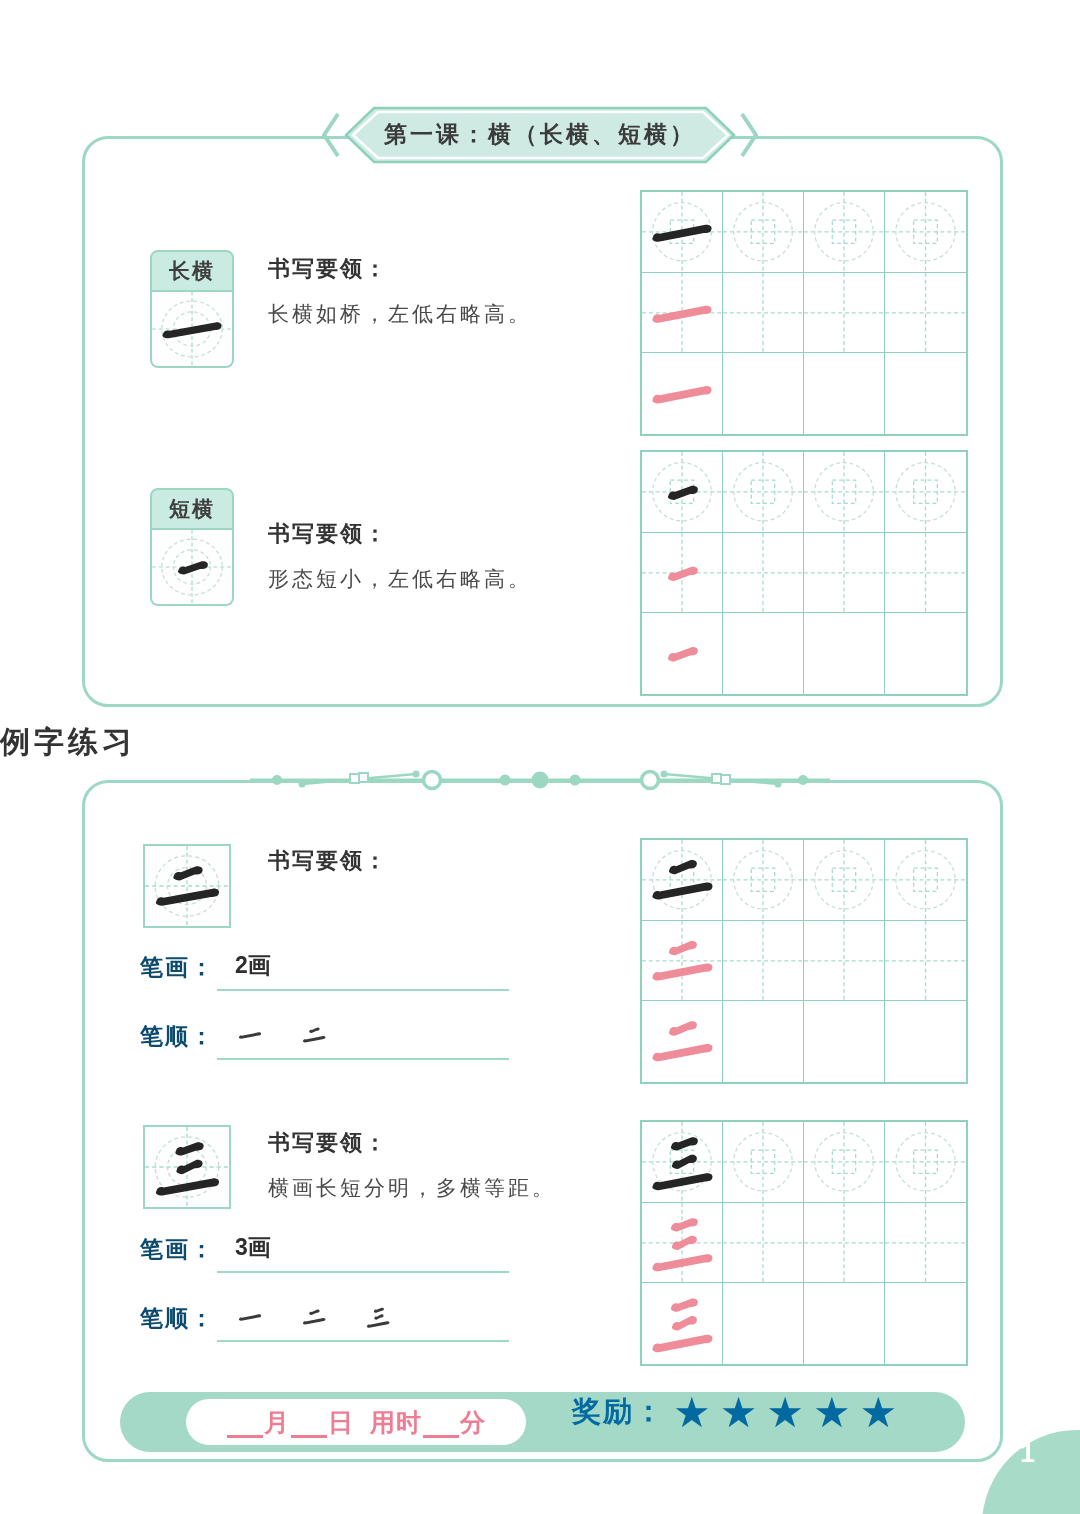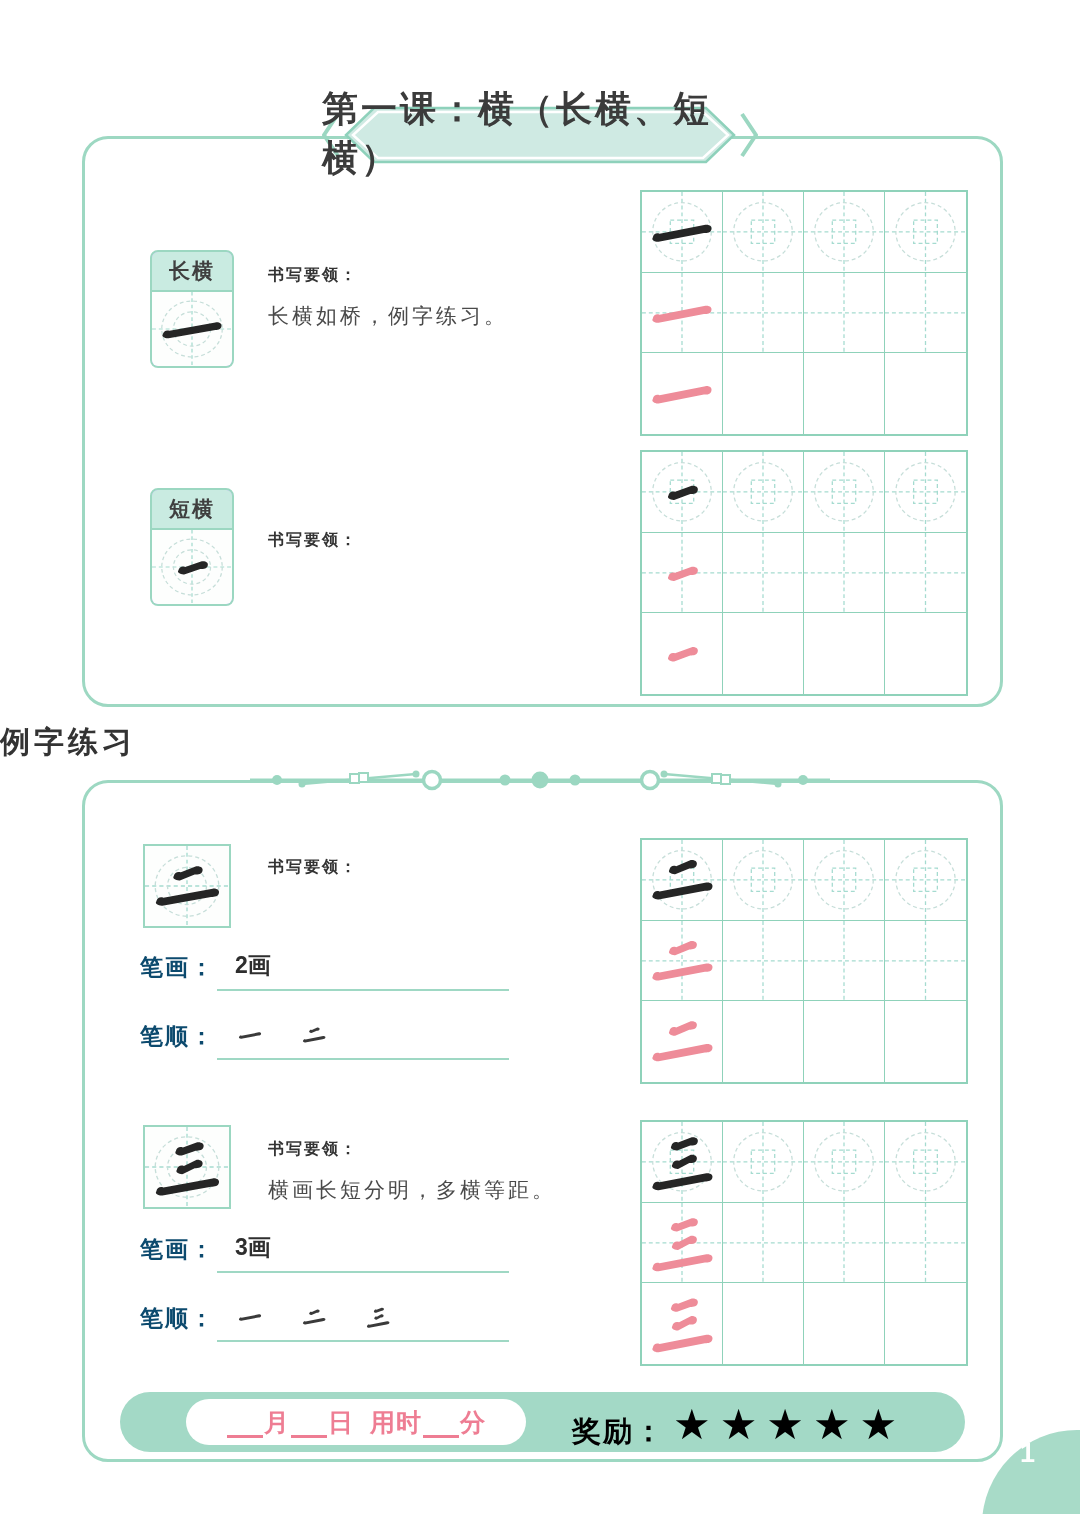--- a/index.html
+++ b/index.html
@@ -8,21 +8,21 @@
 
   
   .panel{position:absolute;border:3px solid #9dd8c2;border-radius:26px;background:#fff;box-sizing:border-box;}
   #panel1{left:82px;top:136px;width:921px;height:571px;}
   #panel2{left:82px;top:780px;width:921px;height:682px;}
 
   
   .banner{position:absolute;left:322px;top:102px;width:436px;height:66px;}
   .banner svg{position:absolute;inset:0;}
   .banner-title{position:absolute;inset:0;display:flex;align-items:center;justify-content:center;
-    font-size:36px;font-weight:bold;color:#3b3b3b;letter-spacing:3px;padding-bottom:2px;}
+    font-size:23px;font-weight:bold;color:#3b3b3b;letter-spacing:3px;padding-bottom:2px;}
 
   
   .stroke-card{position:absolute;width:80px;border:2px solid #9bd7c1;border-radius:8px;overflow:hidden;background:#c4b5fd;box-sizing:content-box;}
   .stroke-card-header{height:38px;background:#c9ebe1;display:flex;align-items:center;justify-content:center;
     font-size:21px;font-weight:bold;color:#3f3f3f;letter-spacing:2px;border-bottom:2px solid #9bd7c1;}
   .stroke-card-body{position:relative;height:74px;background:#fdfefd;}
   #card-changheng{left:150px;top:250px;}
   #card-duanheng{left:150px;top:488px;}
 
   
@@ -31,21 +31,21 @@
   #charbox-san{left:143px;top:1125px;}
 
   
   .overlay{position:absolute;inset:0;width:100%;height:100%;}
   .dash{fill:none;stroke-dasharray:4 3;stroke-width:1.3;}
   .dteal{stroke:#a5dbd0;}
   .dgray{stroke:#c6ded9;}
 
   
   .tip-block{position:absolute;width:370px;}
-  .tip-label{font-size:16px;font-weight:bold;color:#333;letter-spacing:2px;margin-top:11px;}
+  .tip-label{font-size:22px;font-weight:bold;color:#333;letter-spacing:2px;}
   .tip-text{margin-top:16px;font-size:21px;color:#4a4a4a;letter-spacing:3px;}
   #tip-changheng{left:268px;top:254px;}
   #tip-duanheng{left:268px;top:519px;}
   #tip-er{left:268px;top:846px;}
   #tip-san{left:268px;top:1128px;}
 
   
   .grid{position:absolute;width:328px;height:246px;border:2px solid #8fd2ba;background:#fff;
         display:grid;grid-template-columns:repeat(4,1fr);grid-template-rows:repeat(3,1fr);box-sizing:border-box;}
   .cell{position:relative;border-right:1.6px solid #8fd2ba;border-bottom:1.6px solid #8fd2ba;}
@@ -71,21 +71,21 @@
   #row-bihua-san{top:1232px;}
   #row-bishun-san{top:1302px;}
   .order-glyph{width:30px;height:30px;display:block;}
 
   
   .bottom-bar{position:absolute;left:120px;top:1392px;width:845px;height:60px;background:#a3d9c6;border-radius:30px;}
   .date-pill{position:absolute;left:66px;top:7px;width:340px;height:46px;background:#fff;border-radius:23px;
     display:flex;align-items:center;justify-content:center;color:#ee7d93;font-size:25px;font-weight:bold;letter-spacing:1px;}
   .blank{display:inline-block;width:36px;height:28px;border-bottom:3px solid #ee7d93;margin:0 1px;}
   .datesp{display:inline-block;width:16px;}
-  .reward{position:absolute;left:452px;top:0;height:100%;display:flex;align-items:flex-end;color:#000000;}
+  .reward{position:absolute;left:452px;top:0;height:100%;display:flex;align-items:flex-start;color:#0369a1;}
   .reward-label{font-size:29px;font-weight:bold;letter-spacing:2px;margin-right:8px;}
   .stars{font-size:42px;letter-spacing:9px;line-height:1;padding-bottom:6px;}
 
   
   .page-blob{position:absolute;left:982px;top:1430px;width:190px;height:190px;border-radius:50%;background:#a8dbc8;}
   .page-num{position:absolute;left:1020px;top:1438px;color:#fff;font-size:27px;font-weight:bold;}
 </style>
 </head>
 <body>
 
@@ -112,21 +112,21 @@
           <circle cx="41" cy="41" r="31" class="dash dgray"></circle>
           <circle cx="41" cy="41" r="19" class="dash dgray"></circle>
         </svg>
         <svg viewBox="0 0 82 82" preserveAspectRatio="none" class="overlay">
           <path d="M11,47 C12,42.7 15,41.900000000000006 18,43 L65,33.7 C69.5,33.2 71.8,35.7 71.2,38 C70.7,41.8 67,42.3 63.5,42.3 L17,51.3 C13,51.599999999999994 9.4,49 11,47 Z" fill="#252525"></path>
         </svg>
       </div>
   </div>
   <div class="tip-block" id="tip-changheng">
     <div class="tip-label">书写要领：</div>
-    <div class="tip-text">长横如桥，例字练习。</div>
+    <div class="tip-text">长横如桥，左低右略高。</div>
   </div>
   <div class="grid" id="grid-0">
       <div class="cell">
         <svg viewBox="0 0 82 82" preserveAspectRatio="none" class="overlay">
           <line x1="0" y1="41" x2="82" y2="41" class="dash dteal"></line>
           <line x1="41" y1="0" x2="41" y2="82" class="dash dteal"></line>
           <circle cx="41" cy="41" r="30" class="dash dgray"></circle>
           <rect x="29" y="29" width="24" height="24" class="dash dteal"></rect>
         </svg>
         <svg viewBox="0 0 82 82" preserveAspectRatio="none" class="overlay">
@@ -203,20 +203,21 @@
           <circle cx="41" cy="41" r="31" class="dash dgray"></circle>
           <circle cx="41" cy="41" r="19" class="dash dgray"></circle>
         </svg>
         <svg viewBox="0 0 82 82" preserveAspectRatio="none" class="overlay">
           <path d="M27,45 C28,40.7 31,39.900000000000006 34,41 L51,34.7 C55.5,34.2 57.8,36.7 57.2,39 C56.7,42.8 53,43.3 49.5,43.3 L33,49.3 C29,49.599999999999994 25.4,47 27,45 Z" fill="#252525"></path>
         </svg>
       </div>
   </div>
   <div class="tip-block" id="tip-duanheng">
     <div class="tip-label">书写要领：</div>
+    <div class="tip-text">形态短小，左低右略高。</div>
   </div>
   <div class="grid" id="grid-1">
       <div class="cell">
         <svg viewBox="0 0 82 82" preserveAspectRatio="none" class="overlay">
           <line x1="0" y1="41" x2="82" y2="41" class="dash dteal"></line>
           <line x1="41" y1="0" x2="41" y2="82" class="dash dteal"></line>
           <circle cx="41" cy="41" r="30" class="dash dgray"></circle>
           <rect x="29" y="29" width="24" height="24" class="dash dteal"></rect>
         </svg>
         <svg viewBox="0 0 82 82" preserveAspectRatio="none" class="overlay">

